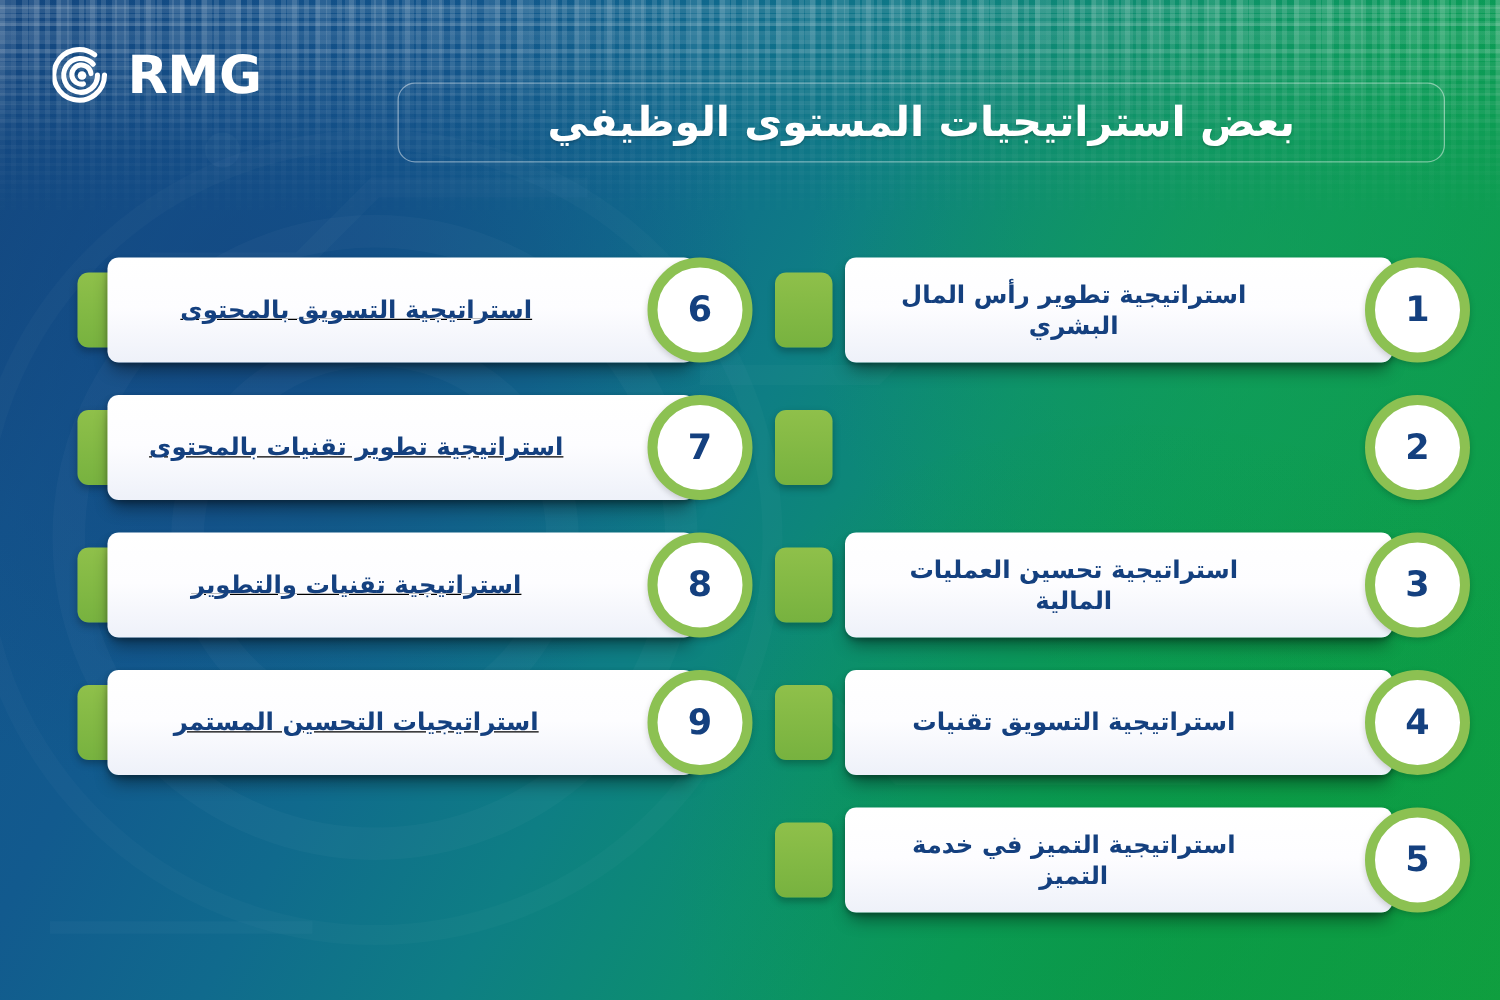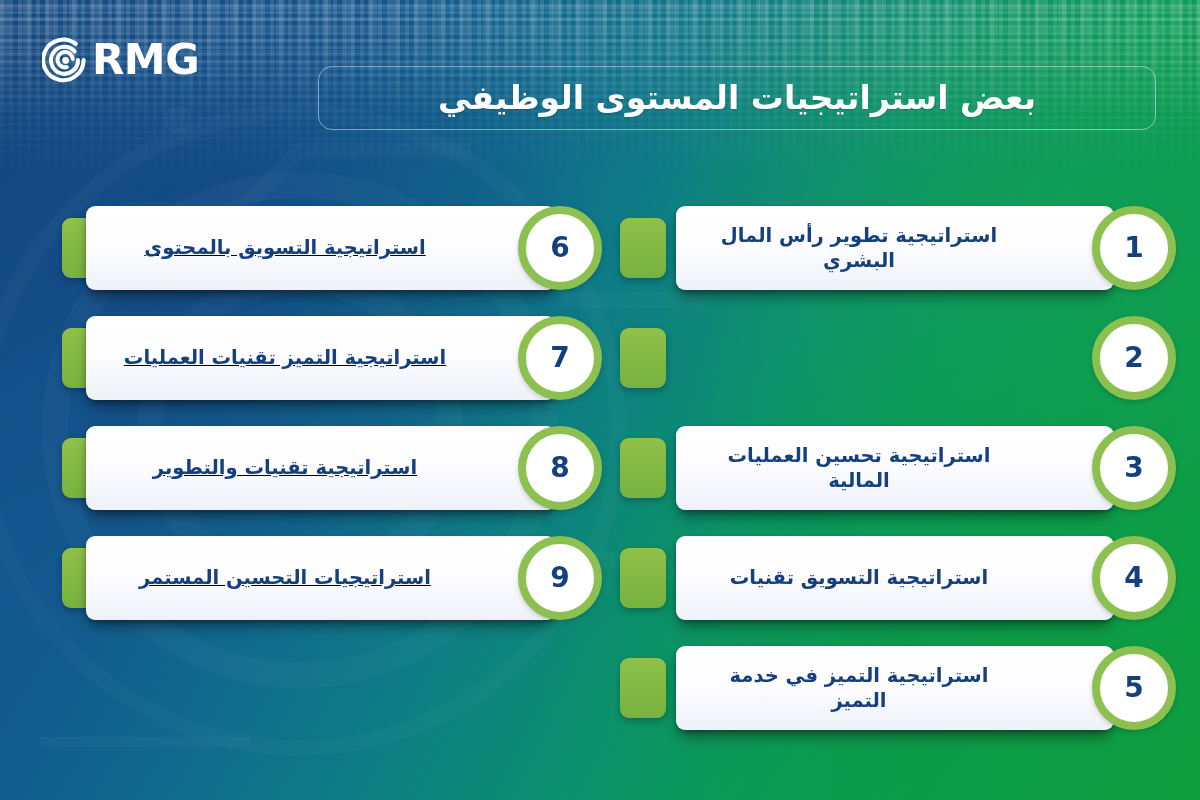--- a/index.html
+++ b/index.html
@@ -74,21 +74,21 @@
 
   
   .wm{ position:absolute; inset:0; pointer-events:none; opacity:.5; }
 
   
   .header{
     position:absolute; left:0; top:0; width:1200px; height:175px;
   }
   .logo{
     position:absolute; right:auto; left:42px; top:36px;
-    display:flex; align-items:center; gap:2px;
+    display:flex; align-items:center; gap:12px;
     direction:ltr;
   }
   .logo-mark{ width:48px; height:48px; display:block; }
   .logo-text{
     color:#ffffff; font-size:42px; font-weight:700;
     letter-spacing:-.5px; line-height:1;
     font-family:"DejaVu Sans","Liberation Sans",sans-serif;
   }
 
   .title-pill{
@@ -280,21 +280,21 @@
         <div class="card">
           <span class="card-label">استراتيجية التسويق بالمحتوى</span>
         </div>
         <div class="badge">
           <span class="badge-num">6</span>
         </div>
       </div>
       <div class="row">
         <div class="tab"></div>
         <div class="card">
-          <span class="card-label">استراتيجية التميز تقنيات العمليات</span>
+          <span class="card-label">استراتيجية تطوير تقنيات بالمحتوى</span>
         </div>
         <div class="badge">
           <span class="badge-num">7</span>
         </div>
       </div>
       <div class="row">
         <div class="tab"></div>
         <div class="card">
           <span class="card-label">استراتيجية تقنيات والتطوير</span>
         </div>

